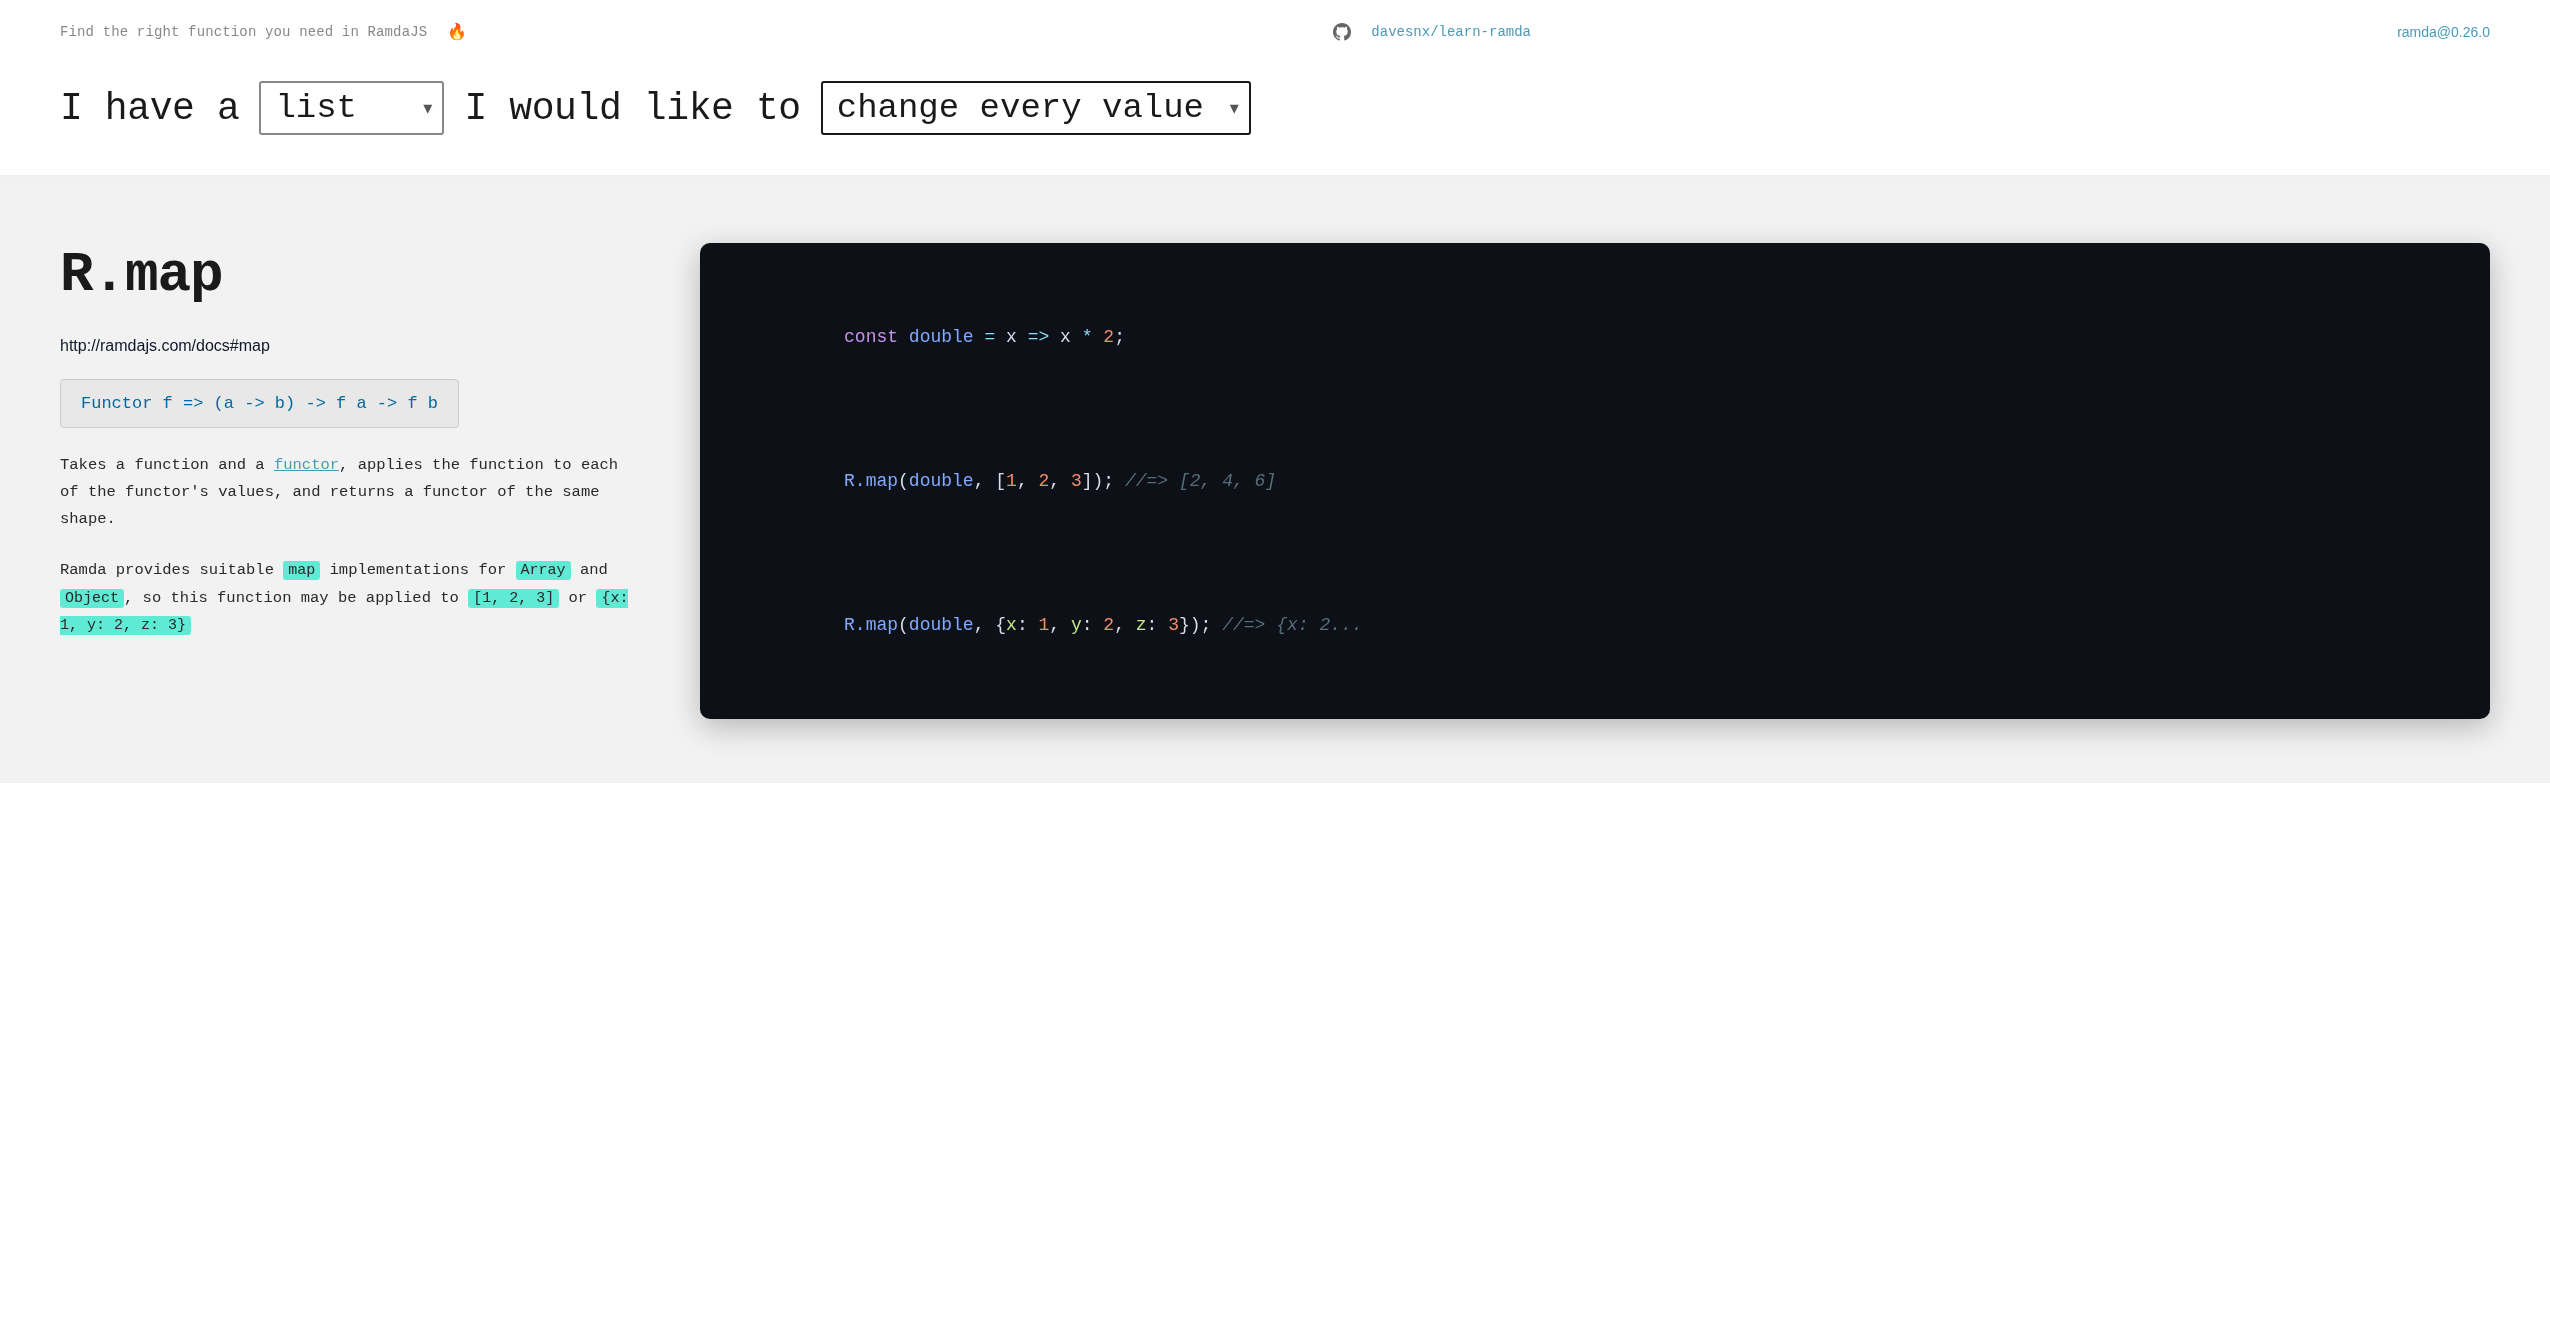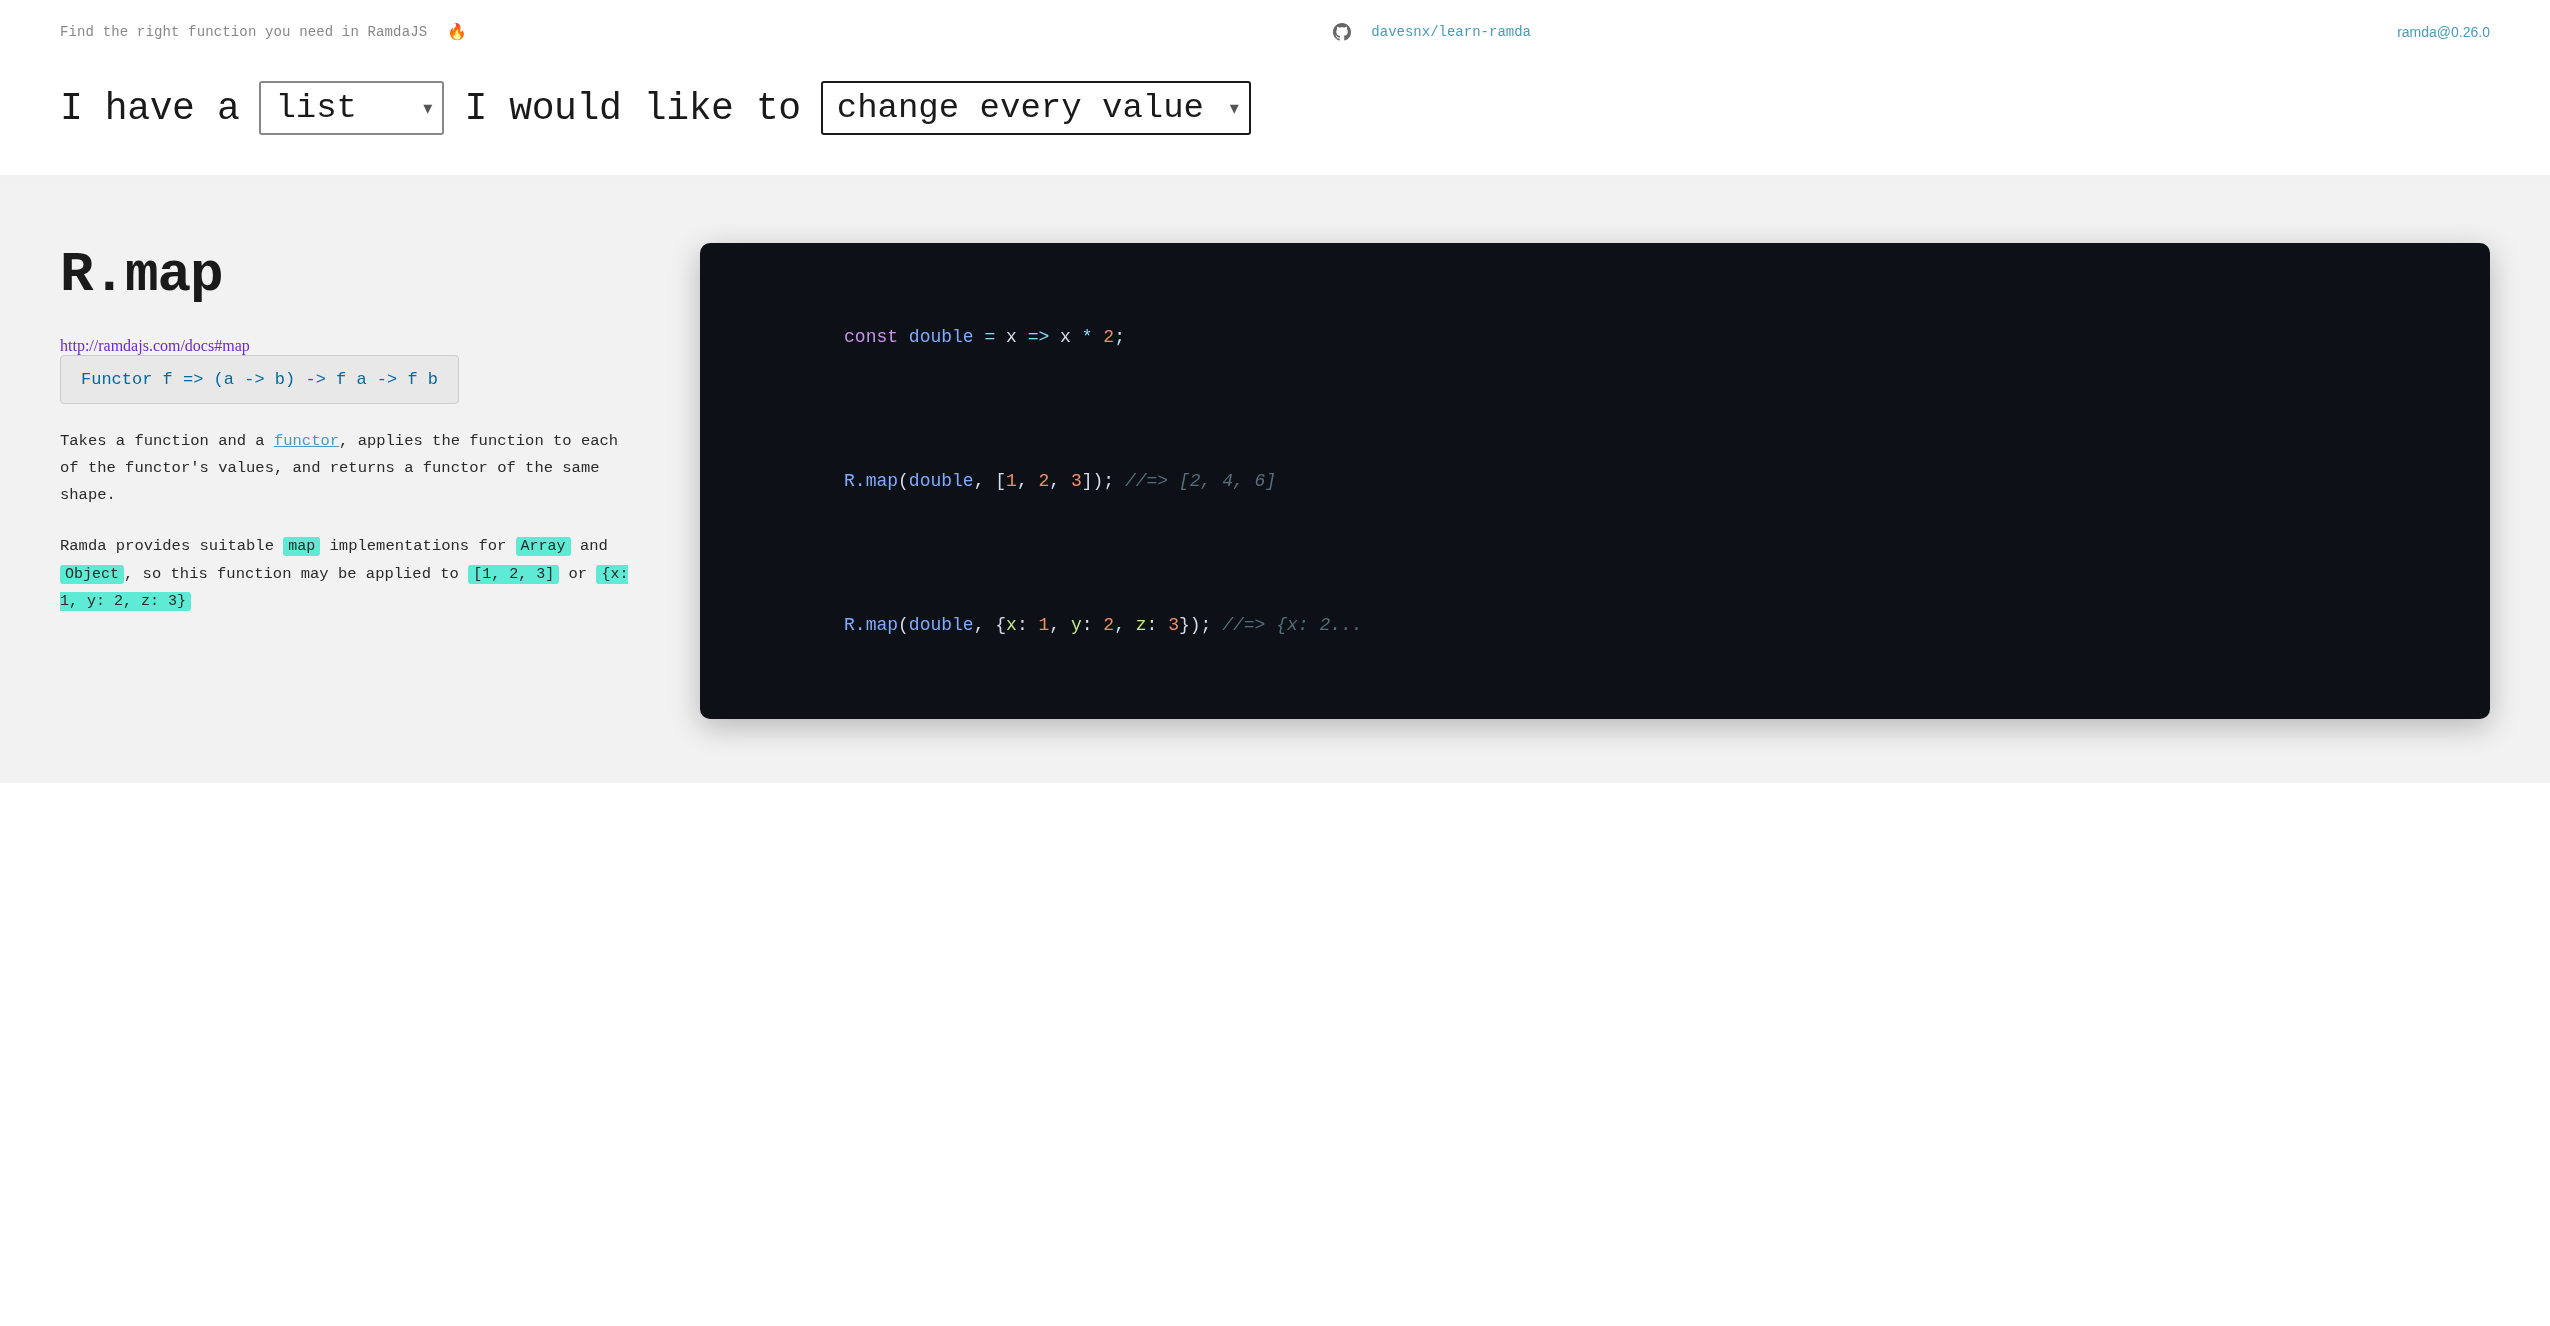--- a/index.html
+++ b/index.html
@@ -142,25 +142,26 @@
     .function-title {
       font-family: 'Courier New', monospace;
       font-size: 56px;
       font-weight: 700;
       color: #1a1a1a;
       margin-bottom: 30px;
       letter-spacing: -0.02em;
     }
 
     .function-link {
-      font-family: Liberation Serif, serif;
+      font-family: Liberation Sans, sans-serif;
       font-size: 16px;
-      color: #6d28d9;
+      color: #0f172a;
       text-decoration: none;
       display: block;
+      margin-bottom: 24px;
     }
 
     .signature-box {
       font-family: 'Courier New', monospace;
       font-size: 17px;
       color: #0369a1;
       background: #e8e8e8;
       border: 1px solid #ccc;
       border-radius: 4px;
       padding: 14px 20px;

